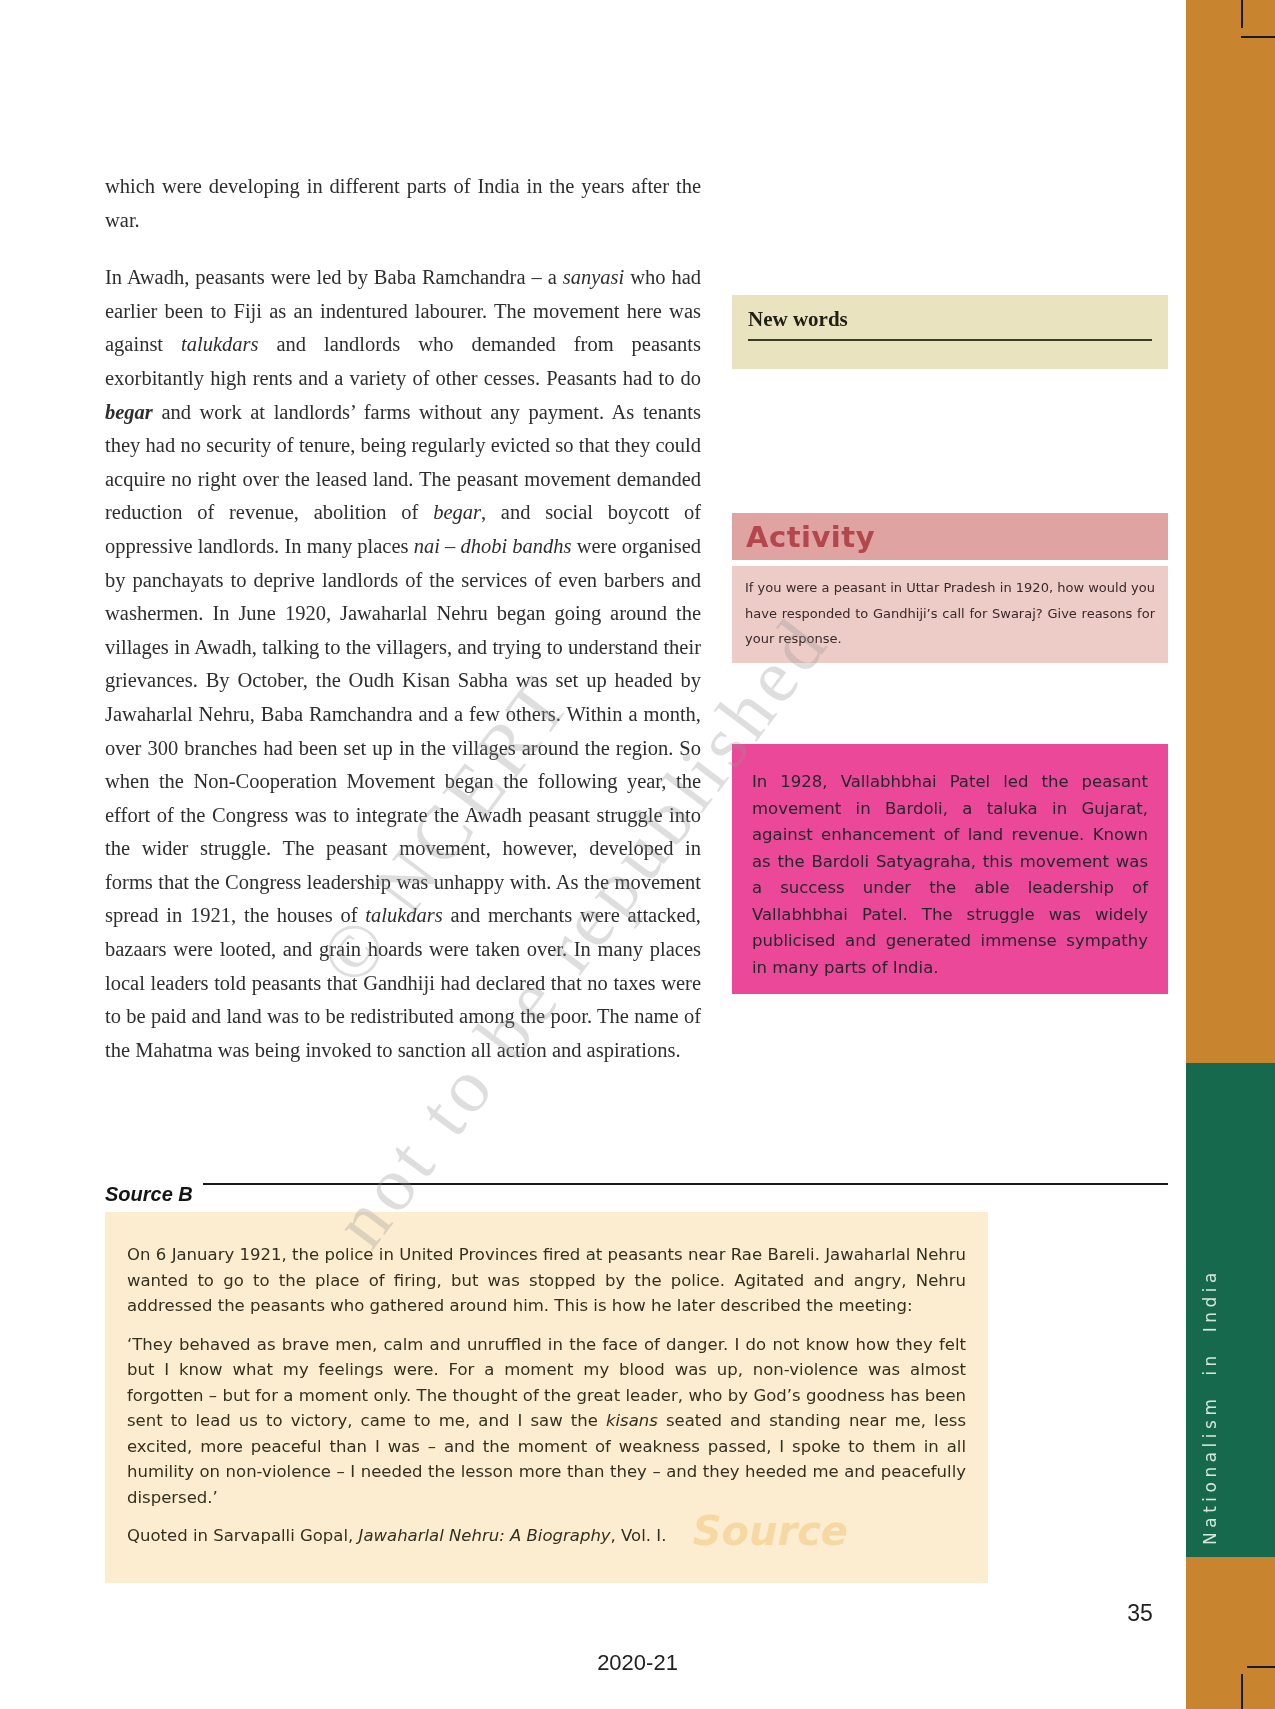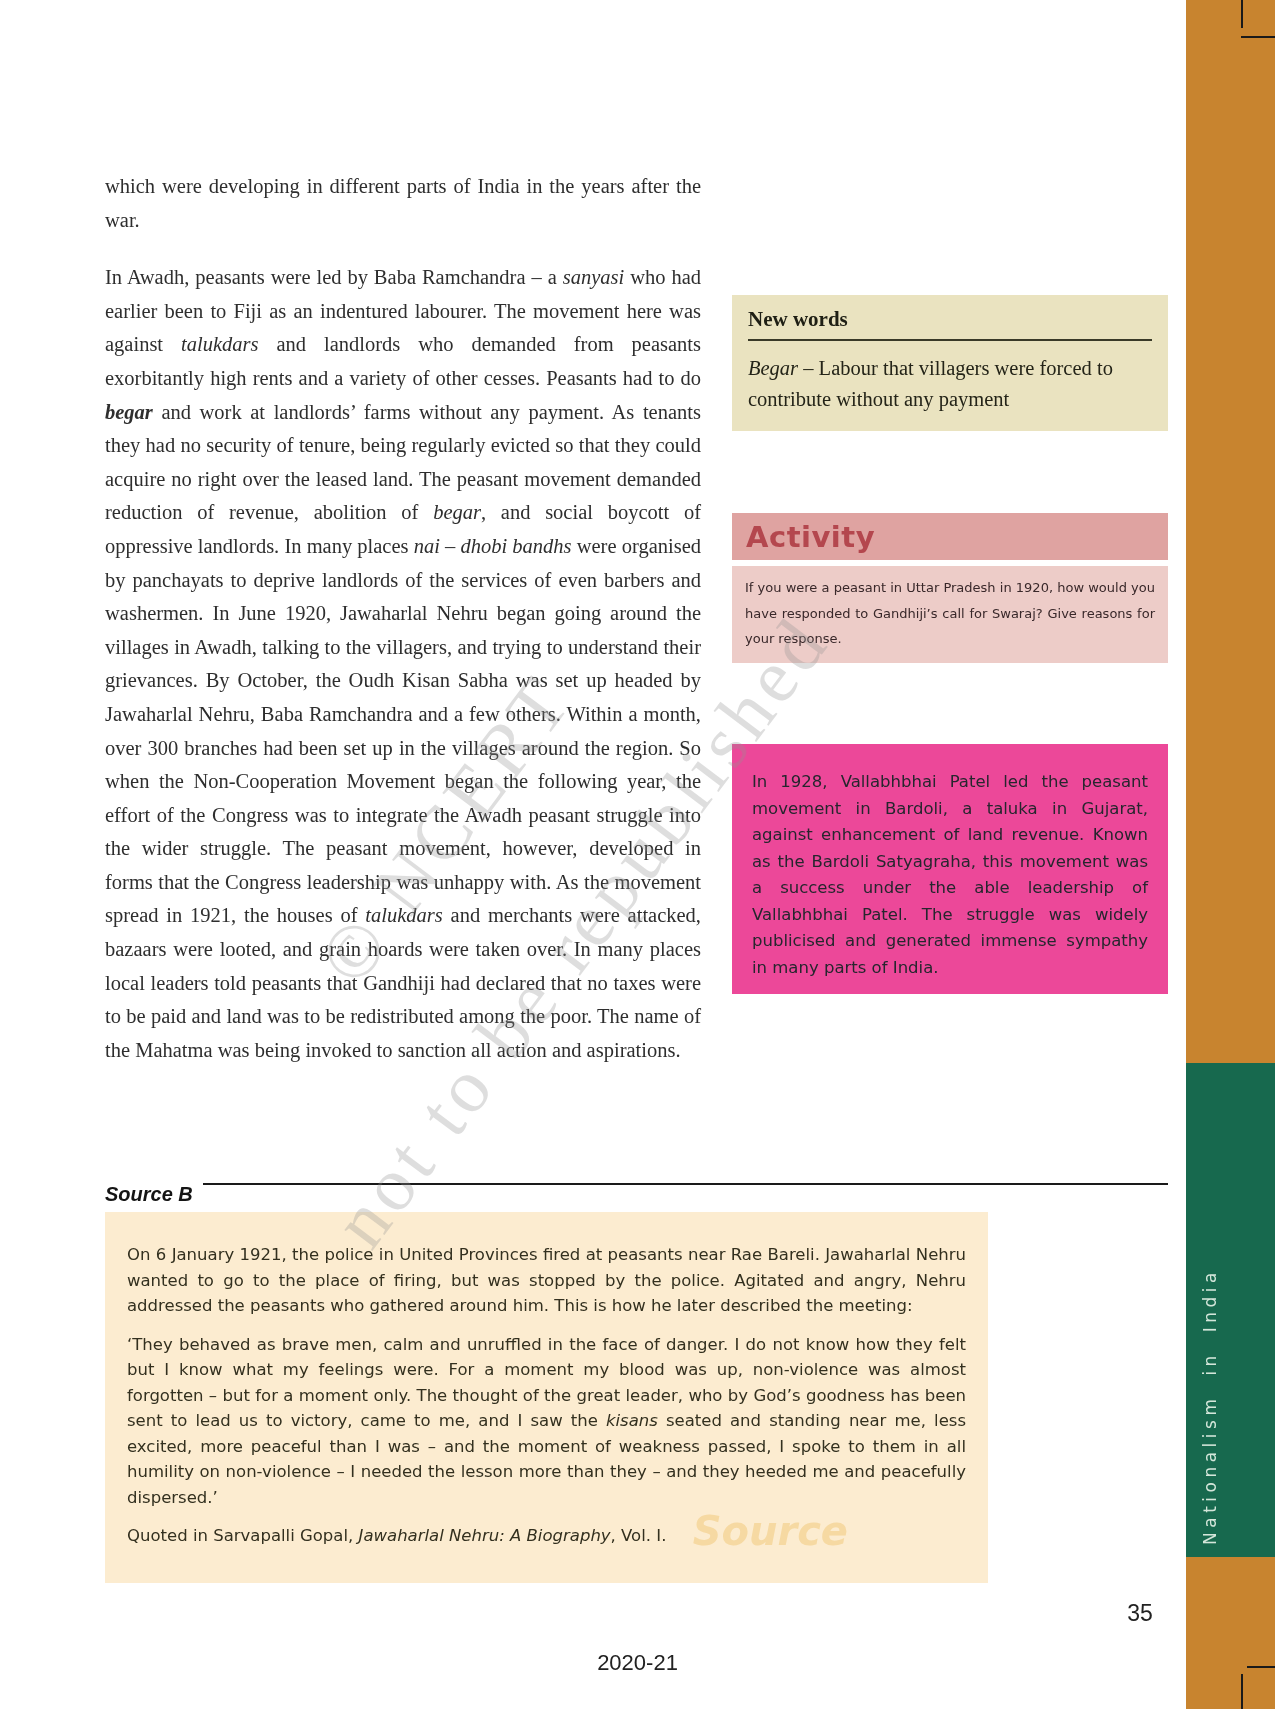--- a/index.html
+++ b/index.html
@@ -124,21 +124,20 @@
 <div class="page">
 
   <div class="main-col">
     <p>which were developing in different parts of India in the years after the war.</p>
     <p><span>In Awadh, peasants were led by Baba Ramchandra – a </span><span class="it">sanyasi</span><span> who had earlier been to Fiji as an indentured labourer. The movement here was against </span><span class="it">talukdars</span><span> and landlords who demanded from peasants exorbitantly high rents and a variety of other cesses. Peasants had to do </span><span class="it bd">begar</span><span> and work at landlords’ farms without any payment. As tenants they had no security of tenure, being regularly evicted so that they could acquire no right over the leased land. The peasant movement demanded reduction of revenue, abolition of </span><span class="it">begar</span><span>, and social boycott of oppressive landlords. In many places </span><span class="it">nai – dhobi bandhs</span><span> were organised by panchayats to deprive landlords of the services of even barbers and washermen. In June 1920, Jawaharlal Nehru began going around the villages in Awadh, talking to the villagers, and trying to understand their grievances. By October, the Oudh Kisan Sabha was set up headed by Jawaharlal Nehru, Baba Ramchandra and a few others. Within a month, over 300 branches had been set up in the villages around the region. So when the Non-Cooperation Movement began the following year, the effort of the Congress was to integrate the Awadh peasant struggle into the wider struggle. The peasant movement, however, developed in forms that the Congress leadership was unhappy with. As the movement spread in 1921, the houses of </span><span class="it">talukdars</span><span> and merchants were attacked, bazaars were looted, and grain hoards were taken over. In many places local leaders told peasants that Gandhiji had declared that no taxes were to be paid and land was to be redistributed among the poor. The name of the Mahatma was being invoked to sanction all action and aspirations.</span></p>
   </div>
 
   <div class="sidebox new-words">
     <p class="nw-title">New words</p>
     <hr class="nw-rule">
-    <p class="nw-body"><span class="it">Begar</span><span> – Labour that villagers were forced to contribute without any payment</span></p>
   </div>
 
   <div class="sidebox activity-header">
     <span class="activity-title">Activity</span>
   </div>
   <div class="sidebox activity-body">
     <p>If you were a peasant in Uttar Pradesh in 1920, how would you have responded to Gandhiji’s call for Swaraj? Give reasons for your response.</p>
   </div>
 
   <div class="sidebox info-box">

